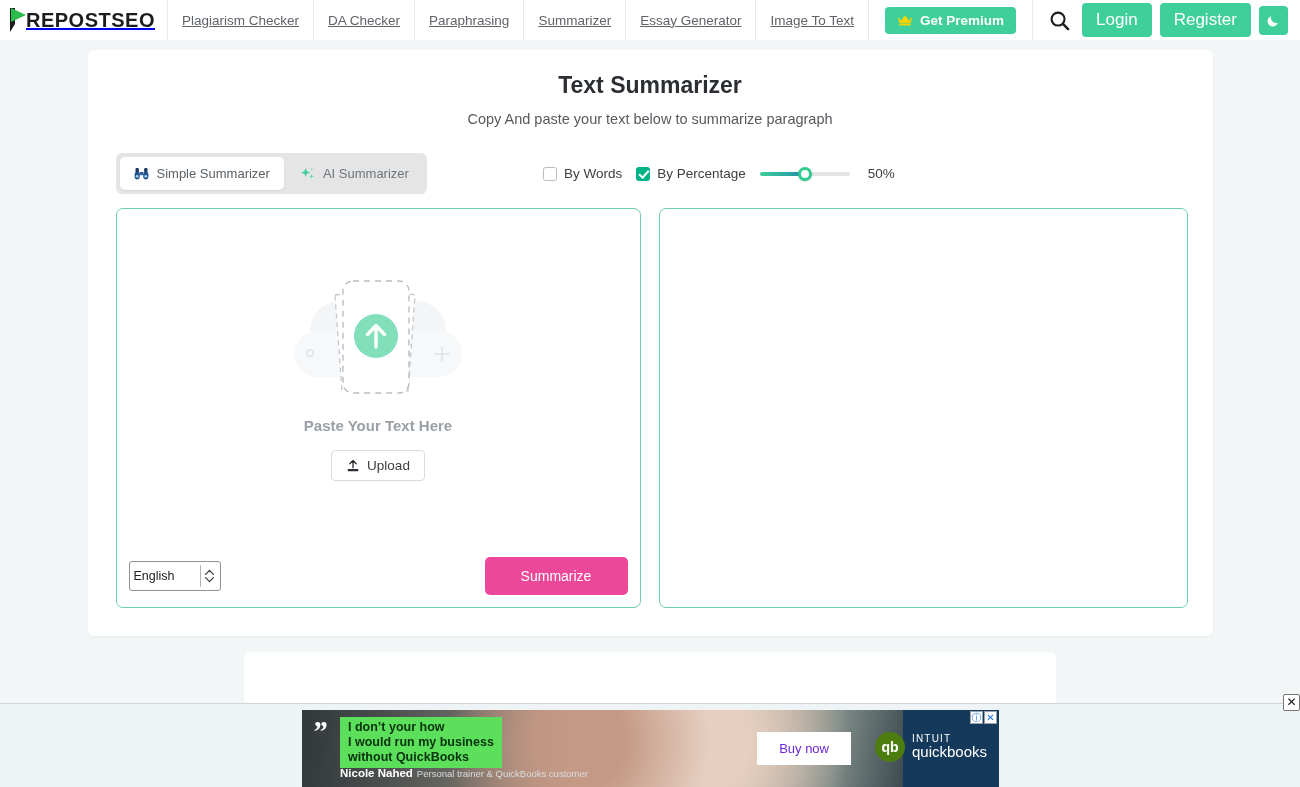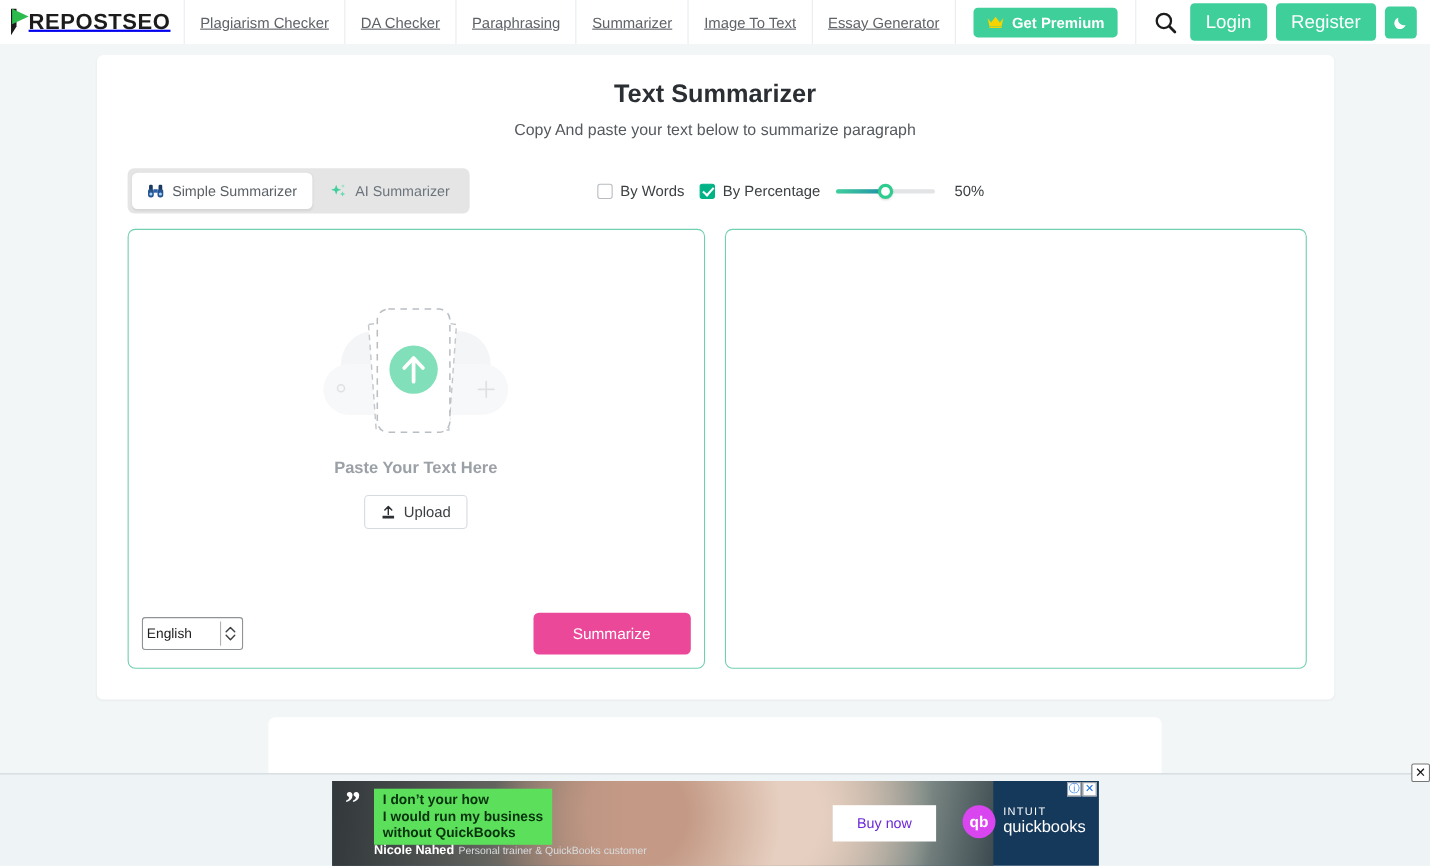--- a/index.html
+++ b/index.html
@@ -418,21 +418,21 @@
     font-family: "Liberation Sans", sans-serif;
   }
   .ad-logo {
     position: absolute;
     right: 12px; top: 22px;
     display: flex; align-items: center; gap: 7px;
   }
   .qb-circle {
     width: 30px; height: 30px;
     border-radius: 50%;
-    background: #d946ef;
+    background: #4d7c0f;
     display: flex; align-items: center; justify-content: center;
     color: #fff; font-size: 14px; font-weight: bold;
     font-family: "Liberation Sans", sans-serif;
   }
   .qb-words { line-height: 1.05; color: #fff; }
   .qb-words .t1 { font-size: 10px; letter-spacing: 1.2px; display:block; }
   .qb-words .t2 { font-size: 15px; display:block; }
   .ad-badges {
     position: absolute;
     right: 2px; top: 1px;
@@ -477,22 +477,22 @@
       <path d="M3 1 L18 8 L3 15 Z" fill="#2dbb4e"></path>
     </svg>
     <span class="logo-text">REPOSTSEO</span>
   </a>
 
   <nav class="nav">
     <a class="nav-item" href="#">Plagiarism Checker</a>
     <a class="nav-item" href="#">DA Checker</a>
     <a class="nav-item" href="#">Paraphrasing</a>
     <a class="nav-item" href="#">Summarizer</a>
+    <a class="nav-item" href="#">Essay Generator</a>
     <a class="nav-item" href="#">Image To Text</a>
-    <a class="nav-item" href="#">Essay Generator</a>
   </nav>
 
   <div class="premium-wrap">
     <button class="btn-premium">
       <svg class="crown" viewBox="0 0 20 15">
         <path d="M1 3 L5 8 L10 1.5 L15 8 L19 3 L17 12 L3 12 Z" fill="#f5d400"></path>
         <rect x="3" y="12.5" width="14" height="1.8" fill="#f5d400"></rect>
       </svg>
       <span>Get Premium</span>
     </button>

